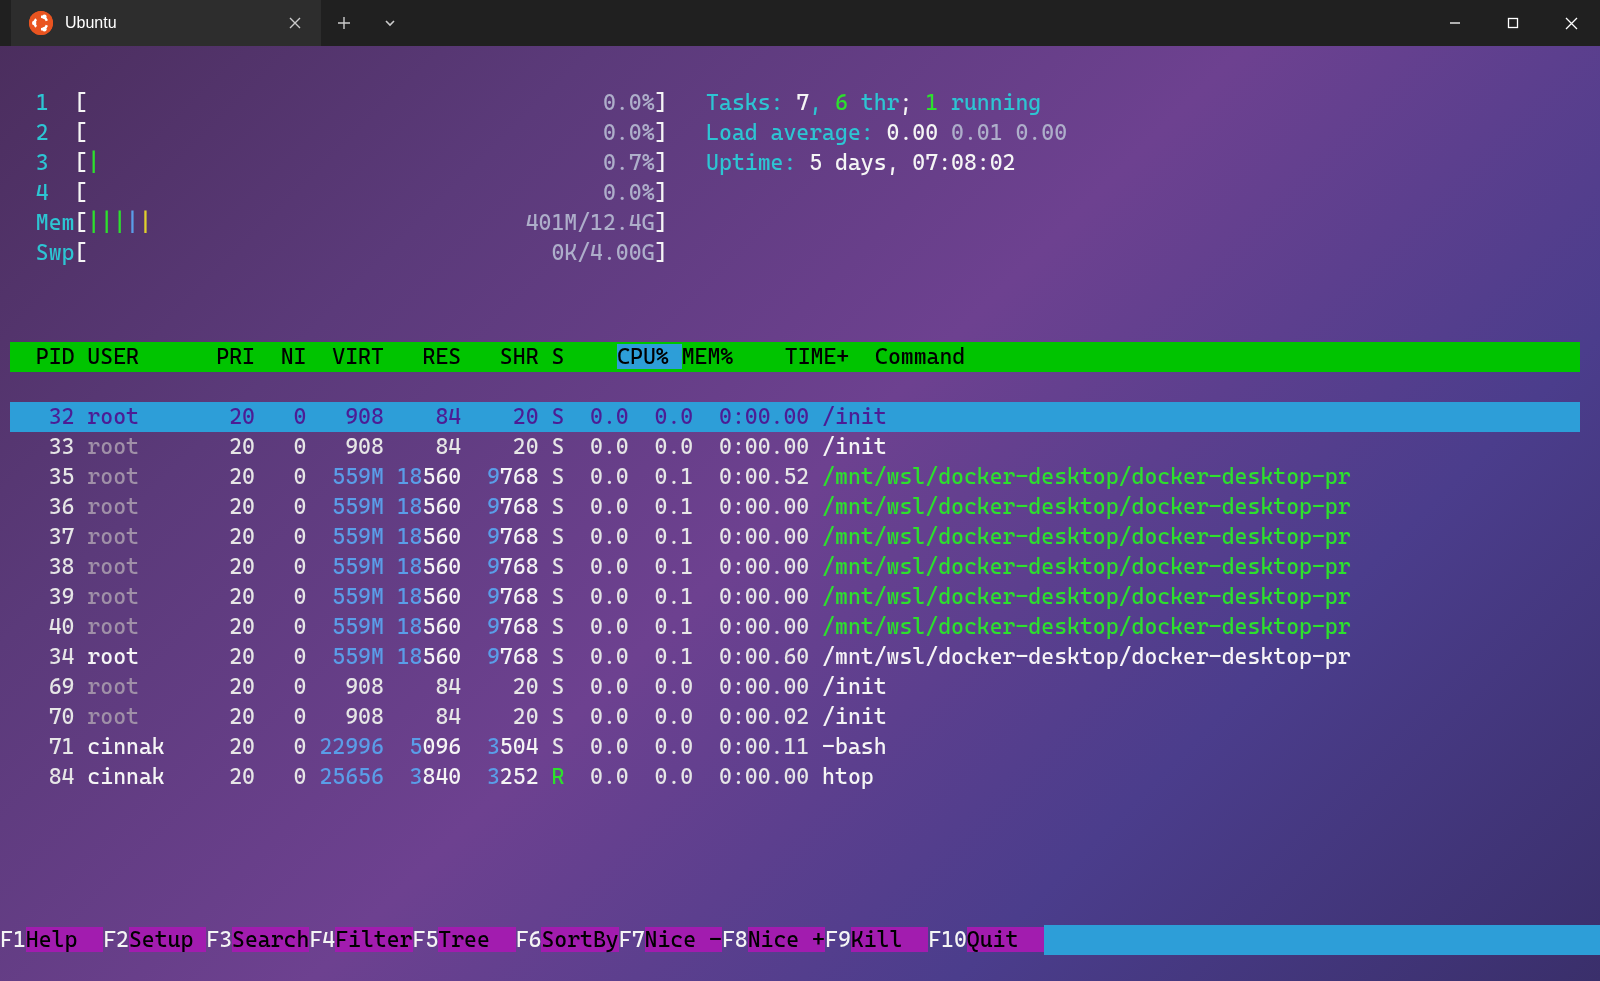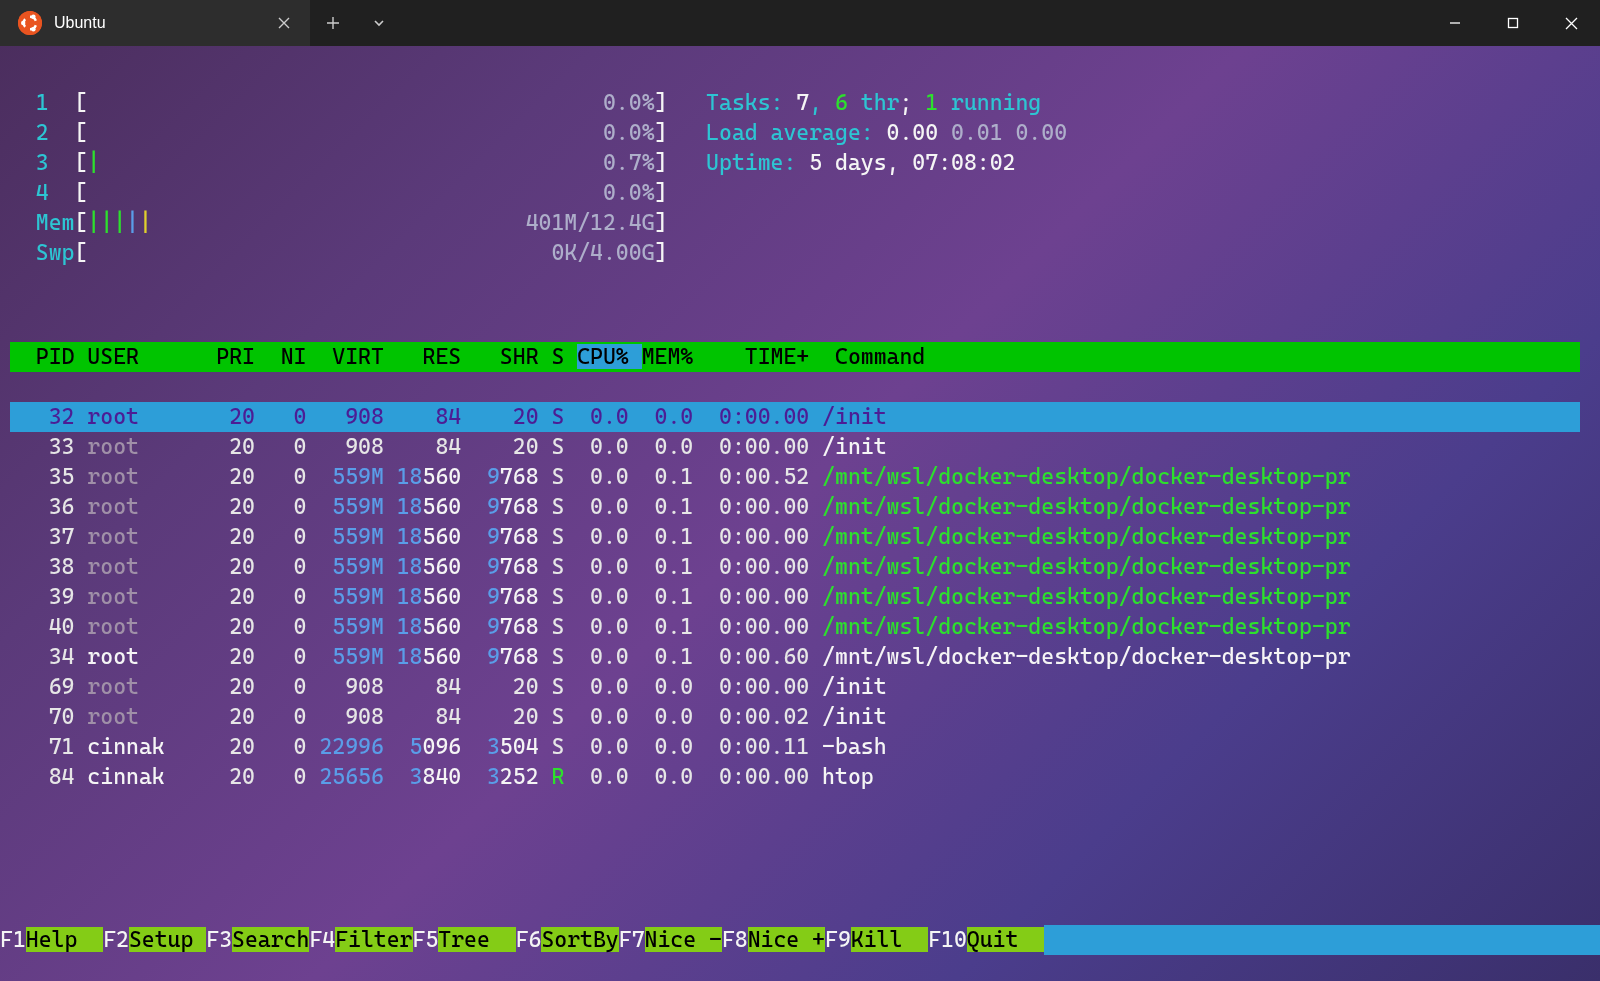--- a/index.html
+++ b/index.html
@@ -22,20 +22,21 @@
   }
   .tab {
     background: #2d2d2d;
     height: 46px;
     display: flex;
     align-items: center;
     padding: 0 14px 0 18px;
     gap: 12px;
     min-width: 310px;
     position: relative;
+    margin-left: 11px;
   }
   .ubuntu-logo {
     width: 24px;
     height: 24px;
     border-radius: 50%;
     background: #E95420;
     position: relative;
     flex-shrink: 0;
   }
   .ubuntu-logo svg { display:block; }
@@ -72,39 +73,40 @@
   .blue { color:#5a9de8; }
   .rowline { display:block; }
   .header-row {
     background: #00c400;
     color: #000;
     display:block;
   }
   .header-cpu {
     background: #2d9ed8;
     color:#000;
+    margin-left:40px;
   }
   .selected-row {
     background: #2d9ed8;
     color:#4c1d95;
     display:block;
   }
   .dimuser { color: #a090a8; }
   .proc-green { color: #2de02d; }
   .fnbar {
     position: absolute;
     bottom: 26px;
     left: 0;
     right: 0;
     white-space: pre;
     color:#f5f5f5;
     background: transparent;
   }
   .fnlbl {
-    background: #84cc16;
+    background: #a21caf;
     color: #000;
   }
   .tail {
     background: #2d9ed8;
     display:inline-block;
     width: 2000px;
     vertical-align: bottom;
   }
 </style>
 </head>

